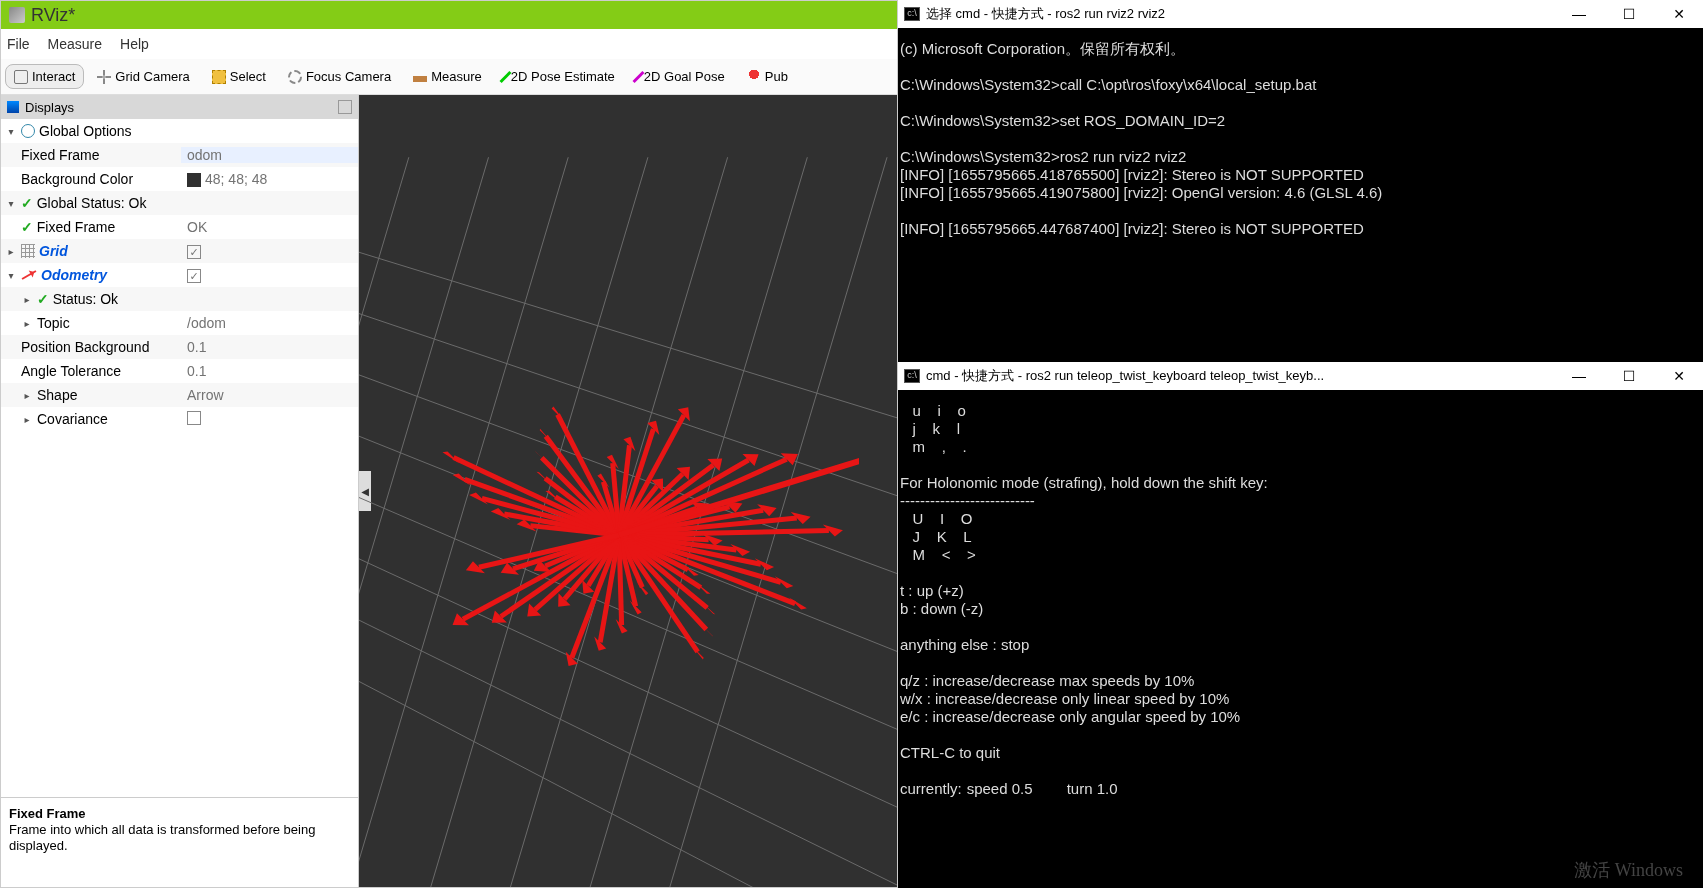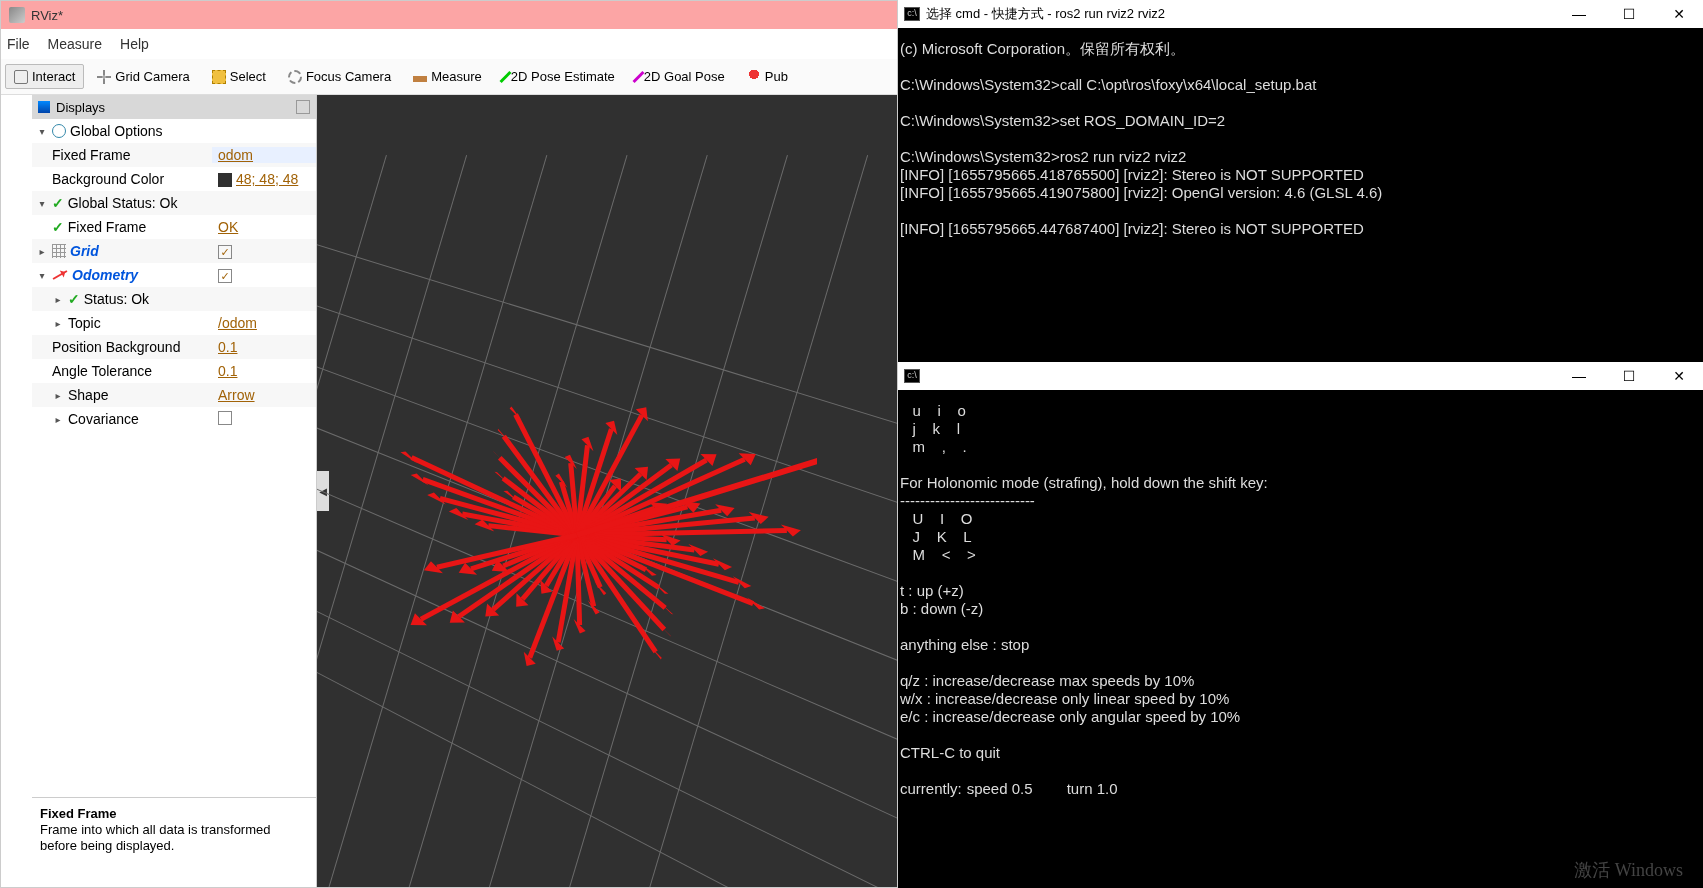--- a/index.html
+++ b/index.html
@@ -1,45 +1,45 @@
 <!DOCTYPE html>
 <html><head>
 <meta charset="utf-8">
 <style>
 * { box-sizing: border-box; margin: 0; padding: 0; font-family: "Segoe UI", Arial, sans-serif; }
 body { width: 1703px; height: 888px; position: relative; overflow: hidden; background: #fff; }
 
 
 .rviz { position: absolute; left: 0; top: 0; width: 898px; height: 888px; background: #f5f5f5; border: 1px solid #ccc; }
-.rviz-titlebar { height: 28px; background: #fca5a5; display: flex; align-items: center; padding: 0 8px; font-size: 13px; color: #333; }
+.rviz-titlebar { height: 28px; background: #84cc16; display: flex; align-items: center; padding: 0 8px; font-size: 18px; color: #333; }
 .rviz-titlebar .icon { width: 16px; height: 16px; margin-right: 6px; background: linear-gradient(135deg,#888,#ccc); border-radius: 2px; }
 .rviz-menu { height: 30px; display: flex; align-items: center; padding: 0 6px; gap: 18px; font-size: 14px; color: #333; background: #fff; }
 .rviz-menu span { cursor: default; }
 .rviz-toolbar { height: 36px; background: #fafafa; border-bottom: 1px solid #ddd; display: flex; align-items: center; padding: 0 4px; gap: 4px; font-family: "Courier New", monospace; font-size: 13px; }
-.tool-btn { display: flex; align-items: center; gap: 4px; padding: 4px 8px; border: 1px solid transparent; border-radius: 2px; }
+.tool-btn { display: flex; align-items: center; gap: 4px; padding: 4px 8px; border: 1px solid transparent; border-radius: 8px; }
 .tool-btn.active { border: 1px solid #bbb; background: #eee; }
 .tool-icon { width: 14px; height: 14px; display: inline-block; }
 .ic-interact { border: 1px solid #777; border-radius: 2px; }
 .ic-move { background: radial-gradient(circle,#aaa 2px,transparent 2px),linear-gradient(#888,#888) center/2px 100% no-repeat,linear-gradient(#888,#888) center/100% 2px no-repeat; }
 .ic-select { background: #f0c040; border: 1px dashed #b08000; }
 .ic-focus { border: 2px dashed #888; border-radius: 50%; }
 .ic-measure { background: linear-gradient(#c08040,#c08040); height: 6px; margin-top:4px; }
 .ic-2dpose { background: linear-gradient(135deg,#0c0,#0c0); width:3px; height:14px; transform: rotate(45deg); }
 .ic-2dgoal { background: linear-gradient(135deg,#c0c,#c0c); width:3px; height:14px; transform: rotate(45deg); }
 .ic-pin { background: radial-gradient(circle at 50% 30%,#e33 40%,transparent 41%); }
 
 .rviz-body { display: flex; height: calc(100% - 94px); }
-.displays-panel { width: 316px; background: #fff; border-right: 1px solid #ccc; display: flex; flex-direction: column; padding-left: 31px; }
+.displays-panel { width: 358px; background: #fff; border-right: 1px solid #ccc; display: flex; flex-direction: column; }
 .displays-header { height: 24px; background: #d8d8d8; display: flex; align-items: center; padding: 0 6px; font-family: "Courier New", monospace; font-size: 13px; gap: 6px; }
 .displays-header .sq { width: 12px; height: 12px; background: linear-gradient(#08f,#04a); }
 .displays-header .dock { margin-left:auto; width:14px;height:14px;border:1px solid #999; }
 .tree { flex: 1; overflow: auto; font-size: 14px; }
 .tree-row { display: flex; align-items: center; height: 24px; }
 .tree-row .label { flex: 0 0 180px; display: flex; align-items: center; gap: 4px; padding-left: 4px; }
-.tree-row .value { flex: 1; padding-left: 6px; color:#a16207;text-decoration:underline; }
+.tree-row .value { flex: 1; padding-left: 6px; color:#737373; }
 .tree-row:nth-child(even) { background: #f7f7f7; }
 .tree-row.sel .value { background: #e8f0ff; }
 .exp { width: 12px; color: #555; font-size: 10px; display:inline-block; text-align:center; }
 .ind1 { padding-left: 20px !important; }
 .ic-gear { width:14px;height:14px;border:1px solid #38a;border-radius:50%;position:relative; }
 .ic-check { color: #2a2; font-weight: bold; }
 .ic-grid { width:14px;height:14px;background:repeating-linear-gradient(#999 0 1px,transparent 1px 4px),repeating-linear-gradient(90deg,#999 0 1px,transparent 1px 4px); }
 .ic-odom { width:16px;height:2px;background:#e33;transform:rotate(-30deg);position:relative; }
 .ic-odom::after{content:"";position:absolute;right:-2px;top:-3px;border:4px solid transparent;border-left-color:#e33;}
 .blue-bold { color: #05d; font-weight: 600; font-style: italic; }
@@ -361,20 +361,21 @@
 [INFO] [1655795665.418765500] [rviz2]: Stereo is NOT SUPPORTED
 [INFO] [1655795665.419075800] [rviz2]: OpenGl version: 4.6 (GLSL 4.6)
 
 [INFO] [1655795665.447687400] [rviz2]: Stereo is NOT SUPPORTED
 </div>
 </div>
 
 <div class="term term-bot">
   <div class="term-titlebar">
     <span class="cmdic">c:\</span>
+    <span>cmd - 快捷方式 - ros2  run teleop_twist_keyboard teleop_twist_keyb...</span>
     <div class="wbtns">
       <span class="wbtn">—</span>
       <span class="wbtn">☐</span>
       <span class="wbtn">✕</span>
     </div>
   </div>
   <div class="term-body">   u    i    o
    j    k    l
    m    ,    .
 

